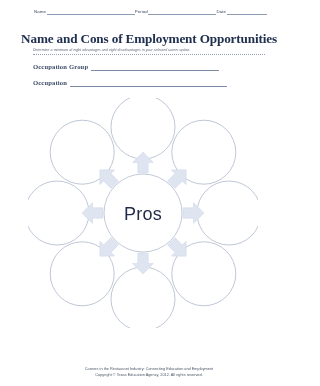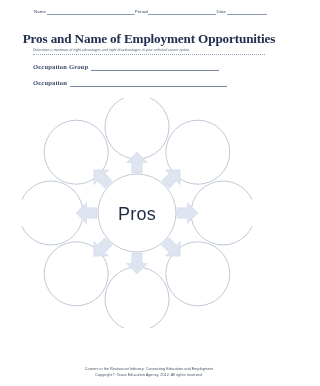--- a/index.html
+++ b/index.html
@@ -115,21 +115,21 @@
     margin-left: 3px;
   }
   .occ-group { top: 63px; }
   .occ-group .rule { width: 128px; }
   .occ-single { top: 79px; }
   .occ-single .rule { width: 157px; }
 
   
   .diagram {
     position: absolute;
-    left: 22px;
+    left: 28px;
     top: 98px;
     width: 230px;
     height: 230px;
   }
   .diagram svg { display: block; width: 230px; height: 230px; }
 
   .outer-circle {
     fill: #ffffff;
     stroke: #aab4c8;
     stroke-width: .75;
@@ -180,21 +180,21 @@
     <span class="idfield f-period">
       <span class="lbl">Period</span>
       <span class="rule"></span>
     </span>
     <span class="idfield f-date">
       <span class="lbl">Date</span>
       <span class="rule"></span>
     </span>
   </div>
 
-  <div class="title">Pros and Name of Employment Opportunities</div>
+  <div class="title">Name and Cons of Employment Opportunities</div>
 
   <div class="subtitle">Determine a minimum of eight advantages and eight disadvantages in your selected career option.</div>
   <div class="dotrule"></div>
 
   <div class="occline occ-group">
     <span class="lbl">Occupation Group</span>
     <span class="rule"></span>
   </div>
 
   <div class="occline occ-single">

